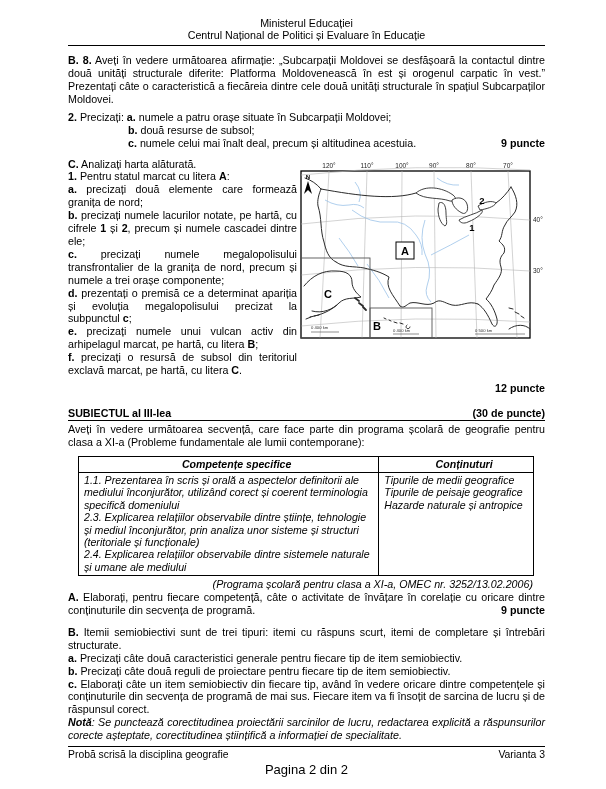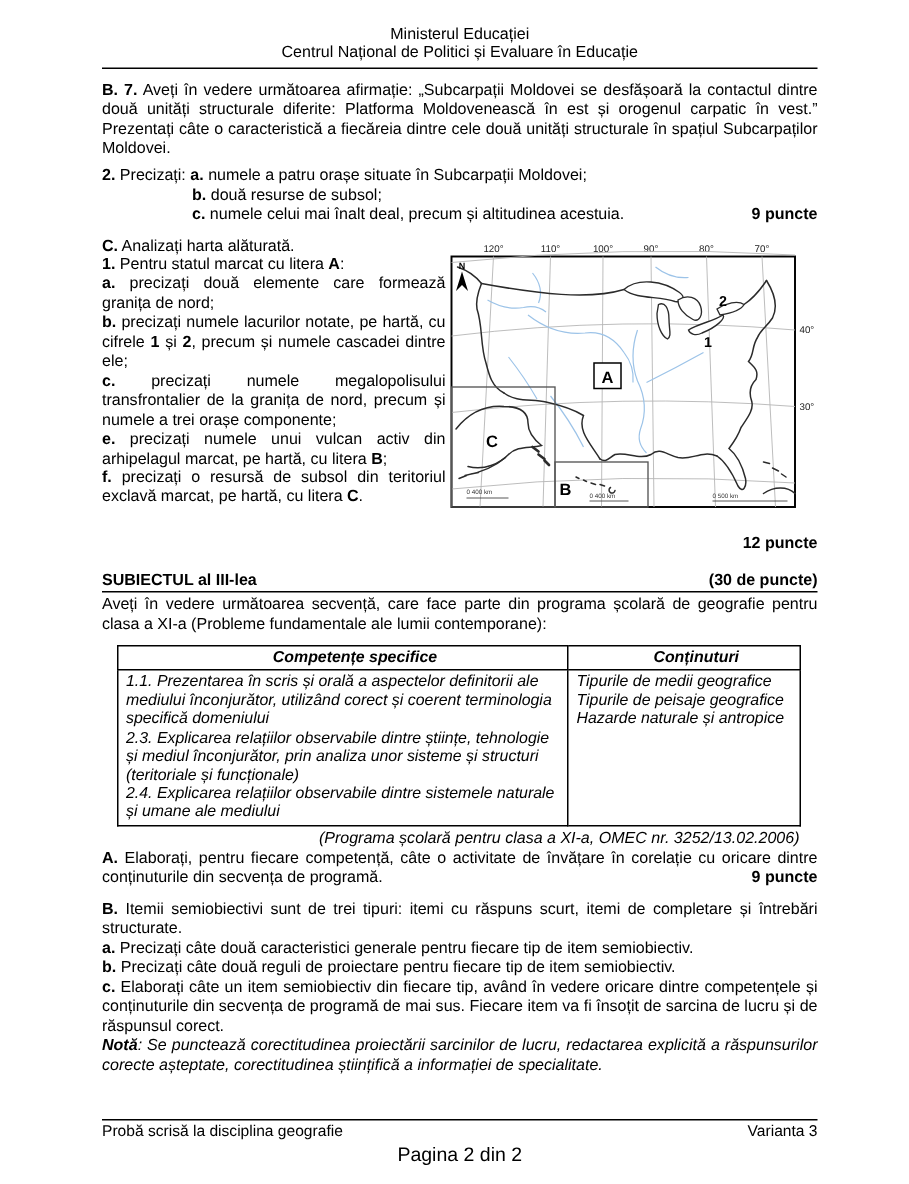--- a/index.html
+++ b/index.html
@@ -60,38 +60,39 @@
 <body>
 
 <div class="page">
 
   <div class="hdr">
     <div>Ministerul Educației</div>
     <div>Centrul Național de Politici și Evaluare în Educație</div>
   </div>
   <div class="hdr-rule"></div>
 
-  <p class="b1 just"><span class="b">B. 7.</span> <span>Aveți în vedere următoarea afirmație: „Subcarpații Moldovei se desfășoară la contactul dintre două unități structurale diferite: Platforma Moldovenească în est și orogenul carpatic în vest.” Prezentați câte o caracteristică a fiecăreia dintre cele două unități structurale în spațiul Subcarpaților Moldovei.</span></p>
+  <p class="b1 just"><span class="b">B. 8.</span> <span>Aveți în vedere următoarea afirmație: „Subcarpații Moldovei se desfășoară la contactul dintre două unități structurale diferite: Platforma Moldovenească în est și orogenul carpatic în vest.” Prezentați câte o caracteristică a fiecăreia dintre cele două unități structurale în spațiul Subcarpaților Moldovei.</span></p>
 
   <div class="sec2">
     <div><span class="b">2.</span> <span>Precizați:</span> <span class="b">a.</span> <span>numele a patru orașe situate în Subcarpații Moldovei;</span></div>
     <div class="indent"><span class="b">b.</span> <span>două resurse de subsol;</span></div>
     <div class="indent rowflex">
       <span><span class="b">c.</span> <span>numele celui mai înalt deal, precum și altitudinea acestuia.</span></span>
       <span class="b">9 puncte</span>
     </div>
   </div>
 
   <div class="cwrap">
     <div class="ccol">
       <div><span class="b">C.</span> <span>Analizați harta alăturată.</span></div>
       <div><span class="b">1.</span> <span>Pentru statul marcat cu litera </span><span class="b">A</span><span>:</span></div>
       <div><span class="b">a.</span> <span>precizați două elemente care formează granița de nord;</span></div>
       <div><span class="b">b.</span> <span>precizați numele lacurilor notate, pe hartă, cu cifrele </span><span class="b">1</span><span> și </span><span class="b">2</span><span>, precum și numele cascadei dintre ele;</span></div>
       <div><span class="b">c.</span> <span>precizați numele megalopolisului transfrontalier de la granița de nord, precum și numele a trei orașe componente;</span></div>
+      <div><span class="b">d.</span> <span>prezentați o premisă ce a determinat apariția și evoluția megalopolisului precizat la subpunctul </span><span class="b">c</span><span>;</span></div>
       <div><span class="b">e.</span> <span>precizați numele unui vulcan activ din arhipelagul marcat, pe hartă, cu litera </span><span class="b">B</span><span>;</span></div>
       <div><span class="b">f.</span> <span>precizați o resursă de subsol din teritoriul exclavă marcat, pe hartă, cu litera </span><span class="b">C</span><span>.</span></div>
     </div>
 
     <div class="mapcol">
       <svg width="248" height="190" viewBox="0 0 248 190">
 
         <text class="maplbl" x="32" y="10" text-anchor="middle">120°</text>
         <text class="maplbl" x="70" y="10" text-anchor="middle">110°</text>
         <text class="maplbl" x="105" y="10" text-anchor="middle">100°</text>

